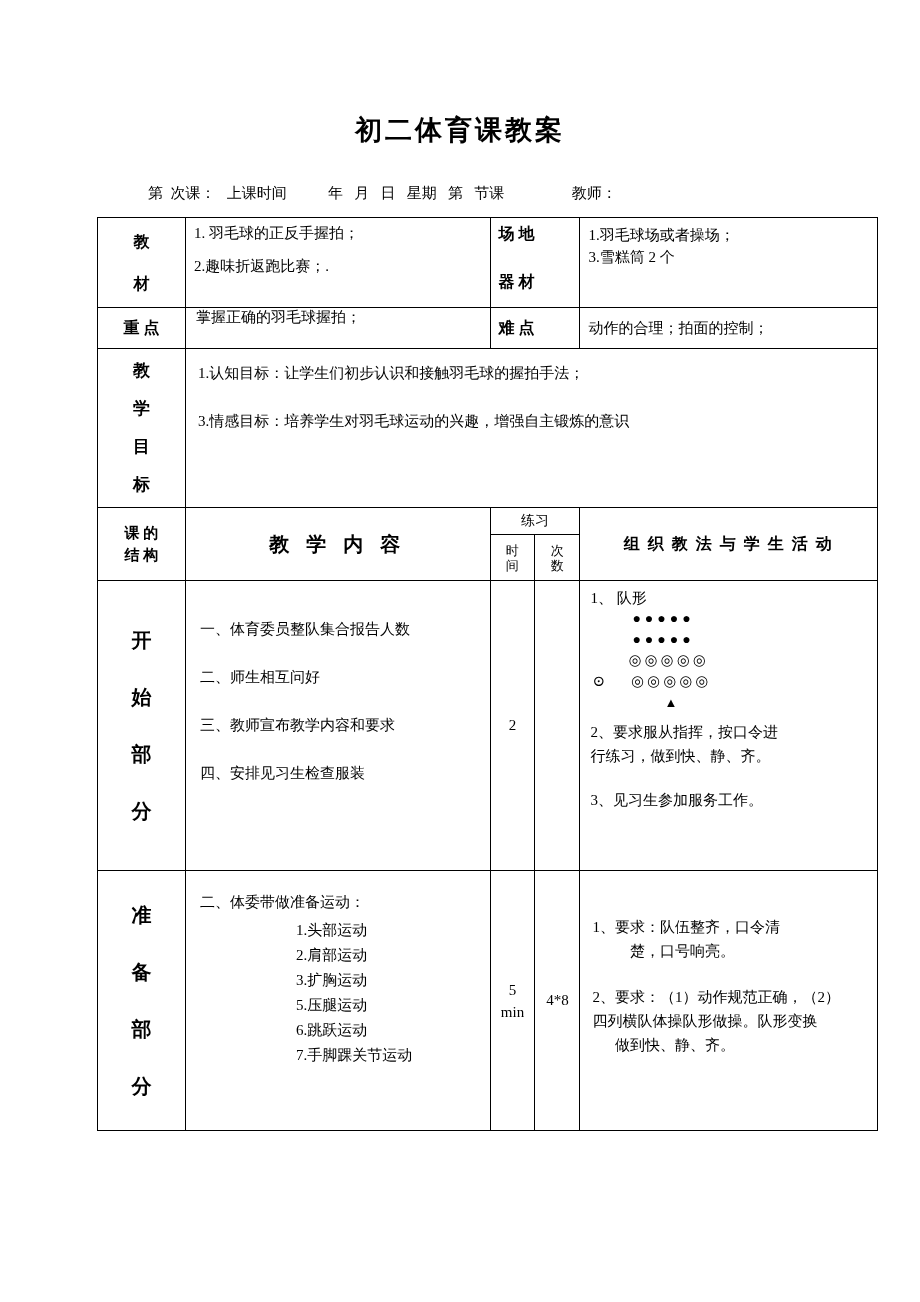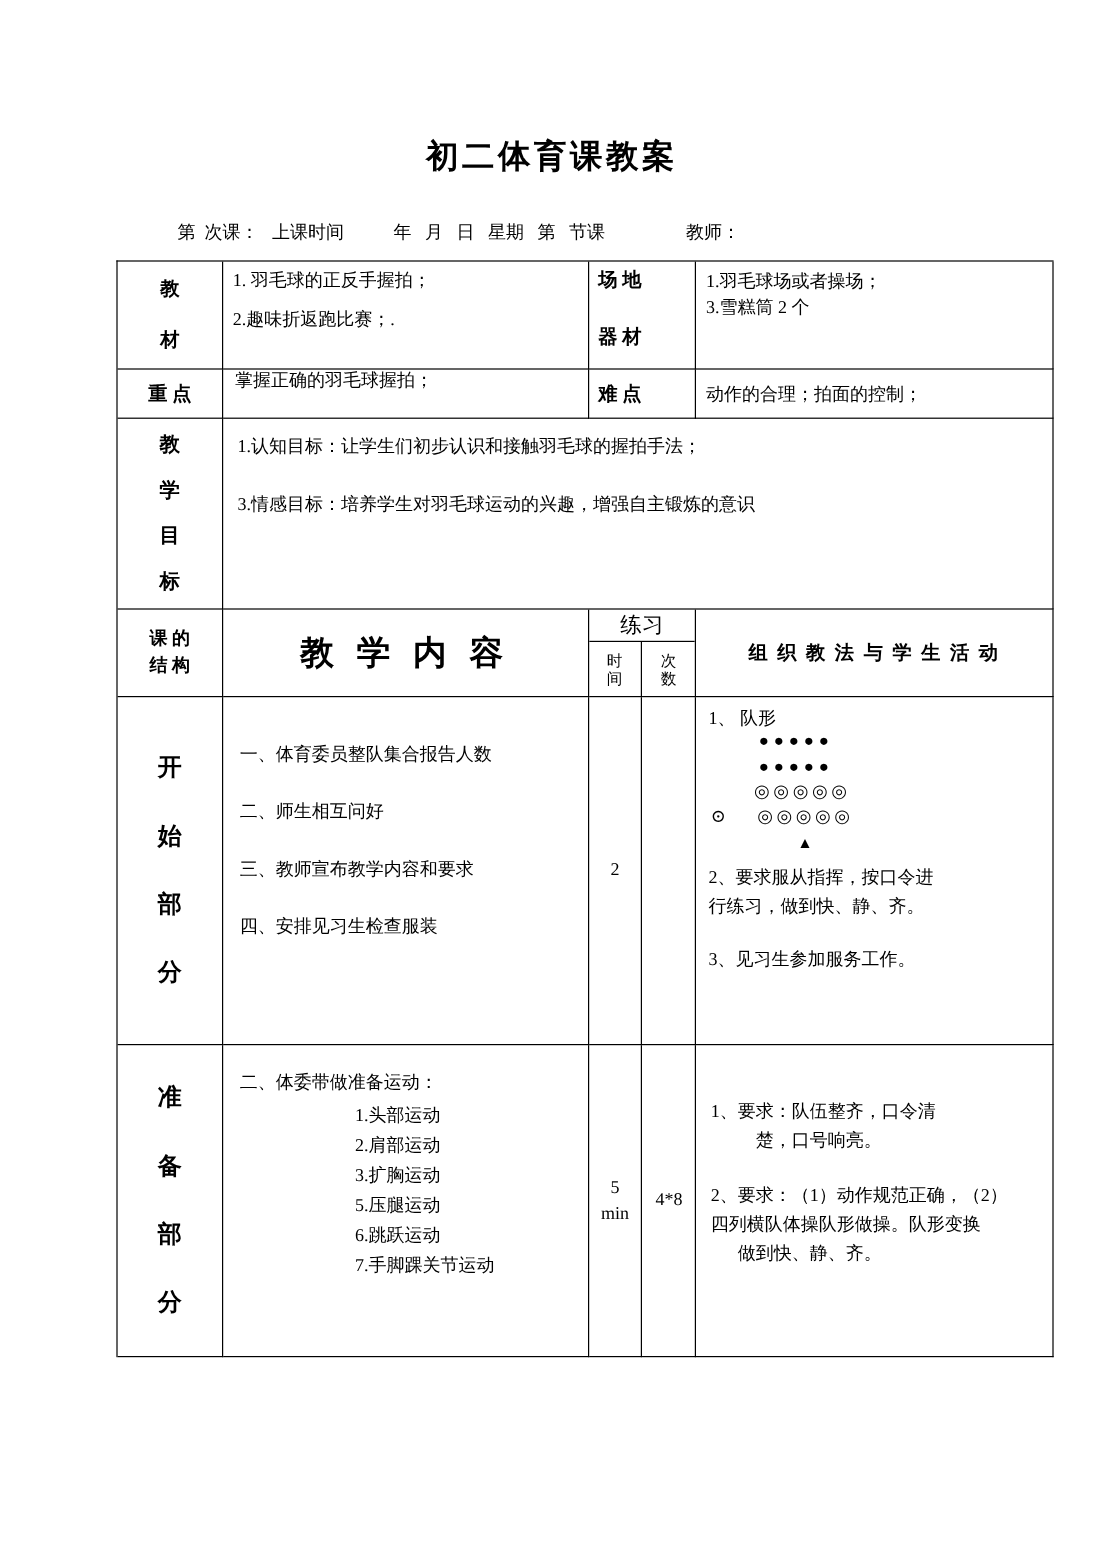--- a/index.html
+++ b/index.html
@@ -34,23 +34,23 @@
   .lab-material { line-height:42px; }
   .lab-goals { font-size:17px; line-height:38px; }
   .lab-big { font-size:20px; line-height:57px; }
   .lab-structure { font-size:15px; line-height:22px; }
   .venue-label { padding:4px 0 0 8px; line-height:24px; font-weight:bold; font-size:16px; }
   .pad { padding:6px 8px; }
   .mt26 { margin-top:14px; }
   .lh22 { line-height:22px; }
   .goal-item { margin-bottom:28px; line-height:20px; }
   .goals-pad { padding:14px 10px 0 12px; }
-  .content-title { font-size:28px; font-weight:bold; letter-spacing:6px; }
+  .content-title { font-size:20px; font-weight:bold; letter-spacing:6px; }
   .org-title { font-size:16px; font-weight:bold; letter-spacing:2px; }
-  .prac-top { height:27px; border-bottom:1px solid #000; display:flex; align-items:center; justify-content:center; font-size:18px; }
+  .prac-top { height:27px; border-bottom:1px solid #000; display:flex; align-items:center; justify-content:center; font-size:14px; }
   .prac-bottom { display:flex; height:45px; }
   .prac-sub { width:45px; display:flex; align-items:center; justify-content:center;
               font-size:13px; line-height:15px; text-align:center; white-space:pre-line; }
   .prac-sub.first { border-right:1px solid #000; }
   .open-list { padding:36px 0 0 14px; }
   .open-item { margin-bottom:24px; line-height:24px; }
   .org-open { padding:8px 0 0 10px; }
   .dots { letter-spacing:4px; font-size:14px; line-height:21px; margin-left:42px; }
   .rings { font-size:15px; letter-spacing:3px; line-height:21px; margin-left:38px; }
   .teacher-row { display:flex; align-items:center; line-height:21px; }

